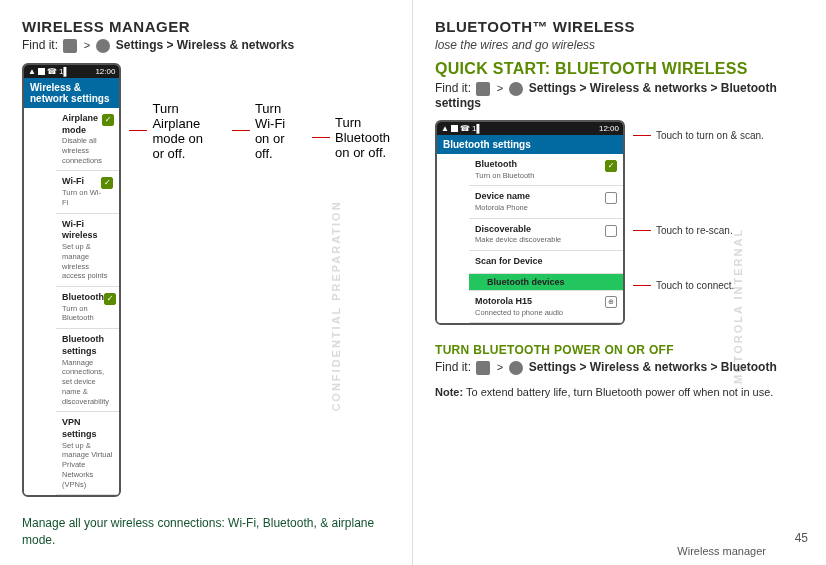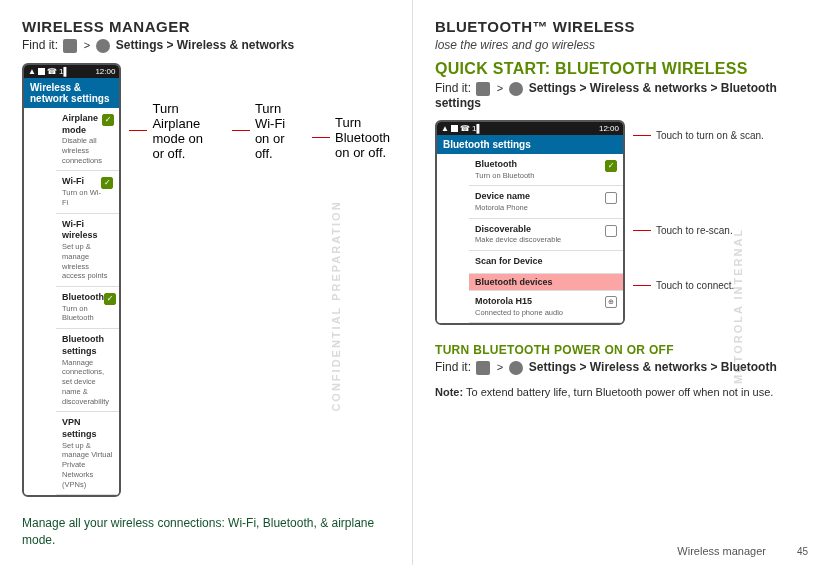--- a/index.html
+++ b/index.html
@@ -118,25 +118,25 @@
     .phone-list-item {
       padding: 5px 6px;
       border-bottom: 1px solid #ddd;
       display: flex;
       justify-content: space-between;
       align-items: flex-start;
       margin-left: 32px;
     }
 
     .phone-list-item.section-header {
-      background: #fca5a5;
+      background: #22c55e;
       font-weight: bold;
       font-size: 9px;
       color: #333;
-      padding: 3px 6px;
+      padding: 3px 18px;
     }
 
     .phone-item-text {
       font-size: 9px;
       line-height: 1.3;
     }
 
     .phone-item-title {
       font-weight: bold;
       color: #222;
@@ -266,23 +266,23 @@
     .watermark-right {
       right: 10px;
       top: 300px;
       transform: rotate(-90deg);
       white-space: nowrap;
     }
 
     
     .page-number {
       position: absolute;
-      bottom: 8px;
+      bottom: 20px;
       right: 18px;
-      font-size: 10px;
+      font-size: 12px;
       color: #555;
       margin-left: 26px;
     }
 
     .page-label {
       position: absolute;
       bottom: 8px;
       right: 60px;
       font-size: 11px;
       color: #555;

